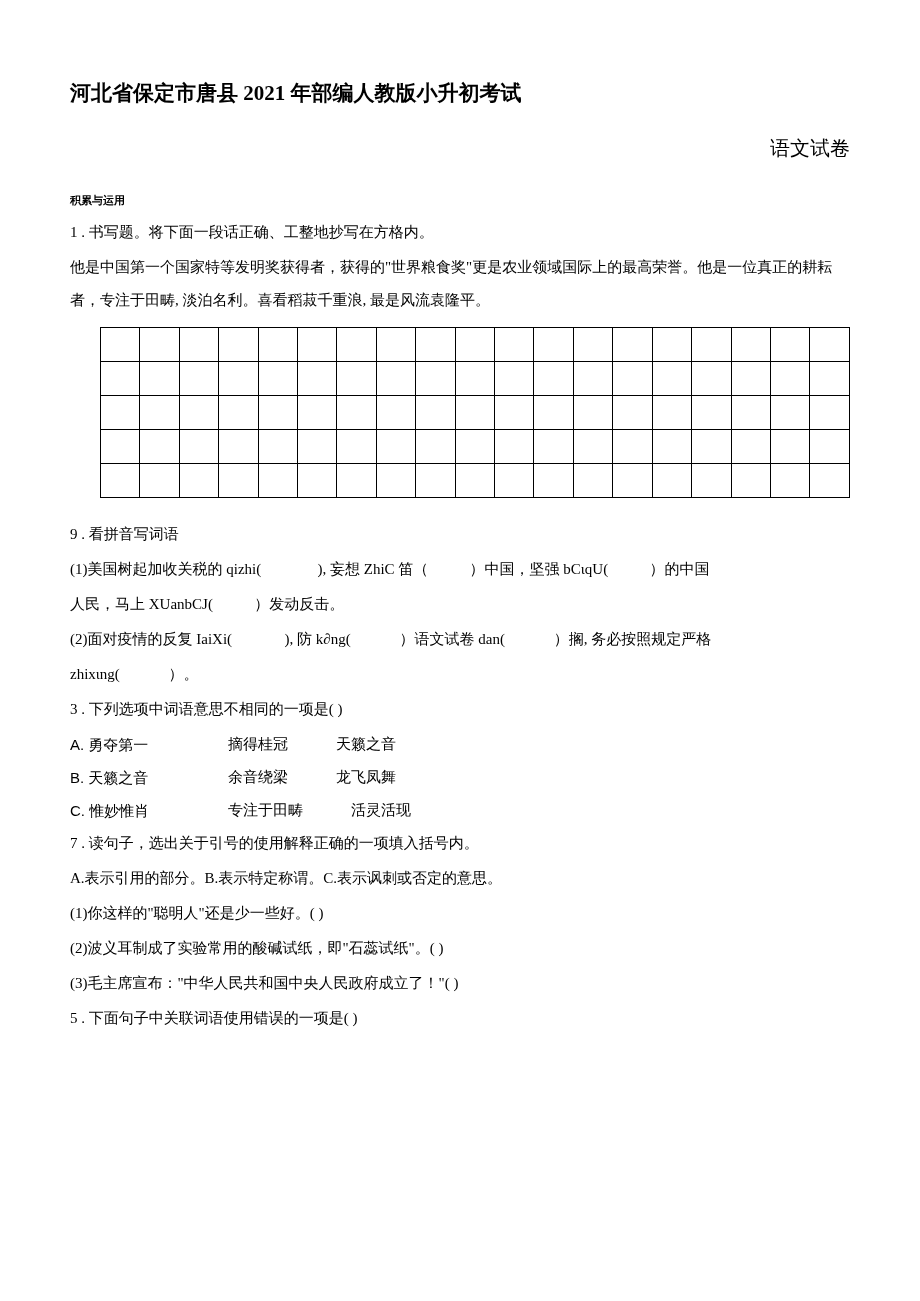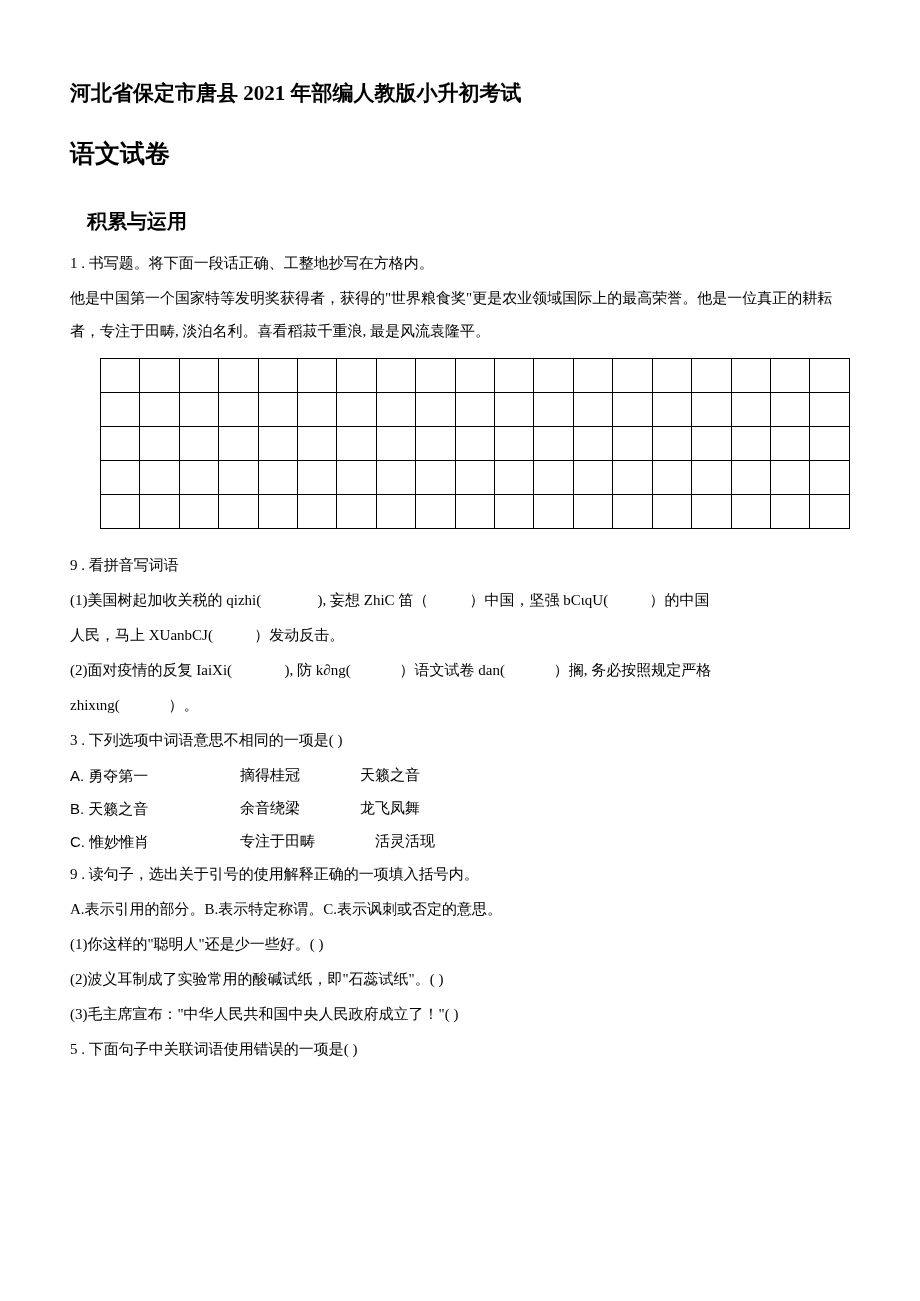--- a/index.html
+++ b/index.html
@@ -16,47 +16,46 @@
       padding: 70px 70px 50px 70px;
       width: 920px;
     }
     .title {
       text-align: left;
       font-size: 21px;
       font-weight: bold;
       margin-bottom: 10px;
     }
     .subtitle {
-      text-align: left;
-      font-size: 25px;
-      font-weight: bold;
+      text-align: right;
+      font-size: 20px;
+      font-weight: normal;
       margin-bottom: 18px;
     }
     .section-heading {
       font-weight: bold;
-      font-size: 20px;
+      font-size: 11px;
       margin-bottom: 4px;
-      margin-left: 17px;
     }
     .question {
       margin-bottom: 2px;
     }
     .grid-table {
       border-collapse: collapse;
       margin: 10px 0 20px 30px;
       width: calc(100% - 30px);
     }
     .grid-table td {
       border: 1px solid #000;
       height: 34px;
       width: 40px;
     }
     .options-row {
       display: flex;
-      gap: 60px;
+      gap: 48px;
       margin-left: 0;
     }
     .opt-label {
       min-width: 110px;
     }
     .sans {
       font-family: Arial, sans-serif;
     }
   </style>
 </head>
@@ -217,19 +216,19 @@
   <span class="opt-label sans">B. 天籁之音</span>
   <span>余音绕梁</span>
   <span>龙飞凤舞</span>
 </div>
 <div class="options-row">
   <span class="opt-label sans">C. 惟妙惟肖</span>
   <span>专注于田畴</span>
   <span>活灵活现</span>
 </div>
 
-<div class="question">9 . 读句子，选出关于引号的使用解释正确的一项填入括号内。</div>
+<div class="question">7 . 读句子，选出关于引号的使用解释正确的一项填入括号内。</div>
 <div class="question">A.表示引用的部分。B.表示特定称谓。C.表示讽刺或否定的意思。</div>
 <div class="question">(1)你这样的"聪明人"还是少一些好。(               )</div>
 <div class="question">(2)波义耳制成了实验常用的酸碱试纸，即"石蕊试纸"。(               )</div>
 <div class="question">(3)毛主席宣布："中华人民共和国中央人民政府成立了！"(                 )</div>
 
 <div class="question">5 . 下面句子中关联词语使用错误的一项是(          )</div>
 
 </body></html>

